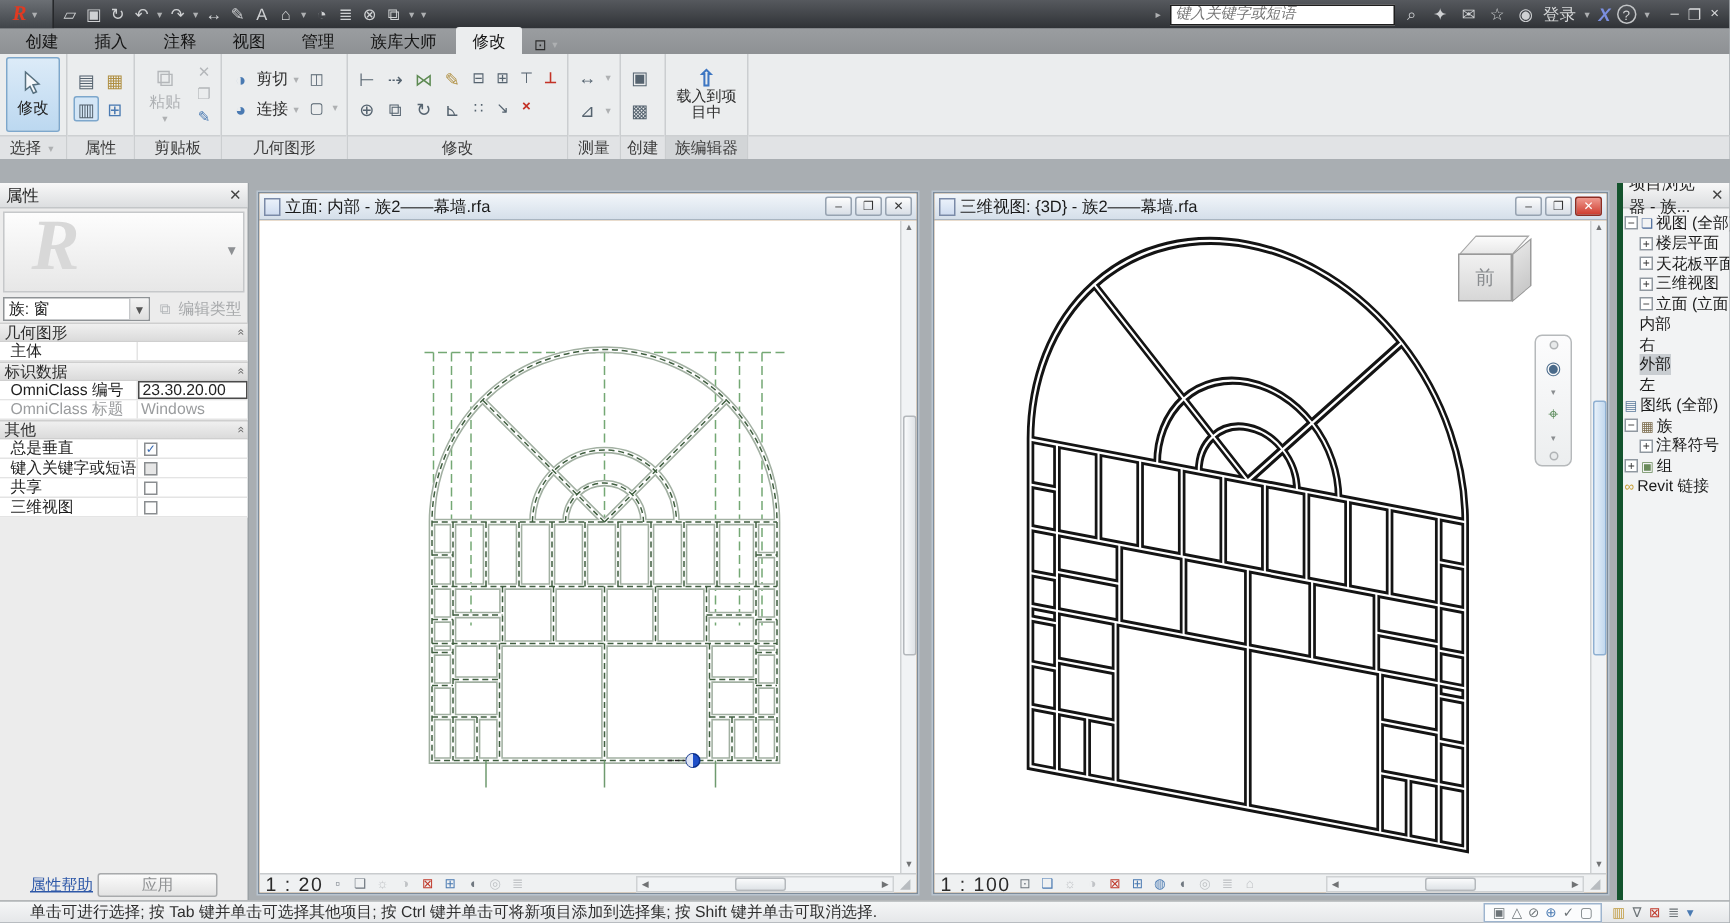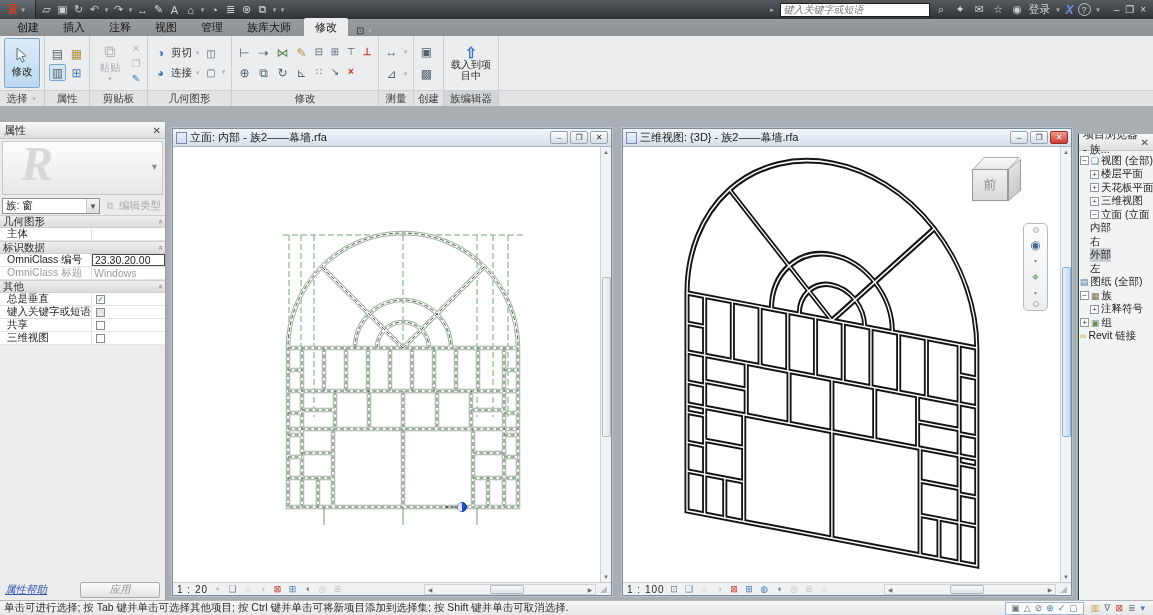--- a/index.html
+++ b/index.html
@@ -67,26 +67,26 @@
   .edittype{display:flex;align-items:center;gap:2px;color:#a7a9ab;font-size:10.5px;padding-right:2px;}
   .sect{height:13px;background:linear-gradient(#f0f0f0,#dbdbdb);border-top:1px solid #cfcfcf;border-bottom:1px solid #cfcfcf;display:flex;align-items:center;font-size:10.5px;color:#2e2e2e;padding:0 3px;}
   .sect .pinup{margin-left:auto;font-size:8px;color:#6a6a6a;transform:rotate(-90deg);}
   .prow{display:flex;height:13px;background:#fff;border-bottom:1px solid #e4e4e4;font-size:10.5px;align-items:center;}
   .plabel{width:92px;padding-left:7px;border-right:1px solid #e4e4e4;white-space:nowrap;overflow:hidden;color:#1e1e1e;height:100%;display:flex;align-items:center;}
   .pvalue{flex:1;height:100%;display:flex;align-items:center;padding-left:2px;}
   .pvalue.focus{border:1px solid #4a4a4a;background:#fff;}
   .gray{color:#9a9c9e;}
   .cb{width:9px;height:9px;border:1px solid #8a8d90;background:#fdfdfd;display:inline-flex;align-items:center;justify-content:center;font-size:8px;color:#3a6cb4;margin-left:2px;}
   .cb.dis{background:#e6e6e6;}
-  .pal-foot{margin-top:auto;height:20px;display:flex;align-items:center;padding:0 5px;font-style:italic;}
+  .pal-foot{margin-top:auto;height:20px;display:flex;align-items:center;padding:0 20px;}
   .plink{color:#2e58a8;text-decoration:underline;font-size:10.5px;}
   .applybtn{margin-left:auto;width:80px;height:16px;border:1px solid #a8aaac;border-radius:2px;background:linear-gradient(#fbfbfb,#e3e3e3);color:#8f9193;font-size:10.5px;display:flex;align-items:center;justify-content:center;}
 
   
-  .browser{position:absolute;right:0;top:122px;bottom:15px;width:75px;background:#f2f3f4;border-left:1px solid #14532d;display:flex;flex-direction:column;overflow:hidden;margin-top:12px;}
+  .browser{position:absolute;right:0;top:122px;bottom:15px;width:75px;background:#f2f3f4;border-left:4px solid #14532d;display:flex;flex-direction:column;overflow:hidden;}
   .tree{padding:3px 0 0 1px;font-size:10.5px;color:#1c1c1c;}
   .titem{display:flex;align-items:center;height:13.5px;white-space:nowrap;}
   .titem .exp{width:9px;height:9px;border:1px solid #9098a0;background:#fff;font-size:8px;line-height:7px;display:inline-flex;align-items:center;justify-content:center;color:#333;margin-right:2px;flex:none;}
   .titem .tico{font-size:9px;margin-right:2px;flex:none;}
   .titem.sel .lbl{background:#c9cdd1;}
   .ind1{padding-left:10px;} .ind2{padding-left:10px;}
 
   
   .win{position:absolute;top:128px;bottom:19px;background:#fdba74;border:1px solid #7d8c9b;box-shadow:0 0 0 1px #b9c4cf;}
   .win1{left:172px;width:440px;}
@@ -94,21 +94,21 @@
   .wtitle{height:18px;background:linear-gradient(#f2f6fa,#d5dfea);border-bottom:1px solid #a9b5c1;display:flex;align-items:center;padding:0 3px;font-size:11px;color:#1a1a1a;gap:3px;}
   .docico{width:11px;height:12px;border:1px solid #7a8aa8;background:linear-gradient(#eaf1fa,#cfdcf0);flex:none;}
   .wbtns{margin-left:auto;display:flex;gap:2px;}
   .wbtn{width:18px;height:13px;border:1px solid #96a2b0;border-radius:2px;background:linear-gradient(#fdfdfd,#d8dee6);font-size:8px;display:flex;align-items:center;justify-content:center;color:#333;}
   .wbtn.close-red{background:linear-gradient(#ef9a90,#cf3d30);color:#fff;border-color:#8d2c22;}
   .canvas{position:absolute;left:0;top:18px;right:11px;bottom:13px;background:#fff;overflow:hidden;}
   .vscroll{position:absolute;top:18px;right:0;bottom:13px;width:11px;background:#f1f3f5;border-left:1px solid #cfd2d4;display:flex;flex-direction:column;align-items:center;font-size:6px;color:#707274;}
   .vthumb{width:9px;border:1px solid #b4b8bc;background:linear-gradient(90deg,#fafbfc,#dfe3e7);border-radius:2px;margin-top:2px;}
   .vscroll .sa{height:10px;display:flex;align-items:center;justify-content:center;}
   .viewbar{position:absolute;left:0;right:0;bottom:0;height:13px;background:#eff1f2;border-top:1px solid #c9ccce;display:flex;align-items:center;font-size:10px;padding:0 4px;gap:4px;}
-  .viewbar .sc{font-size:10px;color:#2a2a2a;letter-spacing:1px;flex:none;}
+  .viewbar .sc{font-size:13px;color:#2a2a2a;letter-spacing:1px;flex:none;}
   .vi{font-size:9px;color:#707880;width:11px;text-align:center;flex:none;}
   .vi.dis{color:#c0c3c6;}
   .vi.red{color:#c0392b;}
   .vi.blue{color:#4a7ab2;}
   .hscroll{margin-left:auto;height:11px;display:flex;align-items:center;background:#f1f3f5;border:1px solid #cfd2d4;}
   .hscroll .sa{font-size:6px;color:#707274;width:10px;text-align:center;}
   .htrack{width:150px;height:9px;position:relative;}
   .hthumb{position:absolute;left:55px;width:34px;top:0;height:9px;border:1px solid #b4b8bc;background:linear-gradient(#fafbfc,#dfe3e7);border-radius:2px;}
   .grip{color:#b8bcc0;font-size:9px;flex:none;}
 
@@ -116,21 +116,21 @@
   .vcube{position:absolute;right:34px;top:8px;width:62px;height:58px;}
   .vc-top{position:absolute;left:14px;top:2px;width:36px;height:13px;background:linear-gradient(#fbfbfb,#e8e8e8);border:1px solid #a8a8a8;transform:skewX(-42deg);}
   .vc-front{position:absolute;left:8px;top:14px;width:36px;height:32px;background:linear-gradient(#f1f1f1,#d7d7d7);border:1px solid #9a9a9a;display:flex;align-items:center;justify-content:center;font-size:13px;color:#8a8d90;}
   .vc-right{position:absolute;left:44px;top:9px;width:13px;height:32px;background:linear-gradient(#e2e2e2,#c9c9c9);border:1px solid #9a9a9a;transform:skewY(-40deg);}
   .navbar{position:absolute;right:12px;top:76px;width:25px;height:88px;border:1px solid #b6b9bb;border-radius:5px;background:linear-gradient(#fcfcfd,#eceeef);display:flex;flex-direction:column;align-items:center;justify-content:space-between;padding:3px 0;}
   .navbar .knob{width:6px;height:6px;border-radius:50%;border:1px solid #b0b3b5;background:#e8eaeb;}
   .navbar .nic{font-size:12px;}
   .navbar .tiny{font-size:6px;color:#8a8d90;}
 
   
-  .statusbar{position:absolute;left:0;right:0;bottom:0;height:15px;background:linear-gradient(#f5f6f7,#e5e7e9);border-top:1px solid #b4b7b9;display:flex;align-items:center;font-size:10.5px;color:#2e2e2e;padding:0 4px;gap:3px;}
+  .statusbar{position:absolute;left:0;right:0;bottom:0;height:15px;background:linear-gradient(#f5f6f7,#e5e7e9);border-top:1px solid #b4b7b9;display:flex;align-items:center;font-size:10.5px;color:#2e2e2e;padding:0 20px;gap:3px;}
   .sb-text{white-space:nowrap;overflow:hidden;flex:1;}
   .sb-group{display:flex;align-items:center;gap:4px;border:1px solid #9db4ce;background:#fbfcfd;height:13px;padding:0 5px;}
   .sb-group2{display:flex;align-items:center;gap:5px;padding:0 4px;}
   .si{font-size:9px;color:#6d7478;}
   .si.yel{color:#c09a3e;} .si.red{color:#c0392b;} .si.blue{color:#4a7ab2;}
 </style>
 </head>
 <body>
 
 <div class="titlebar">

